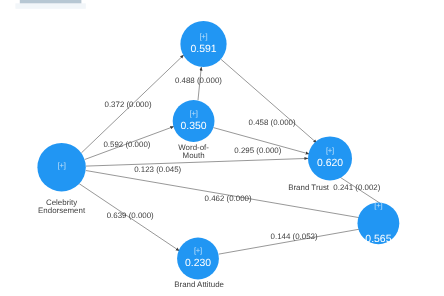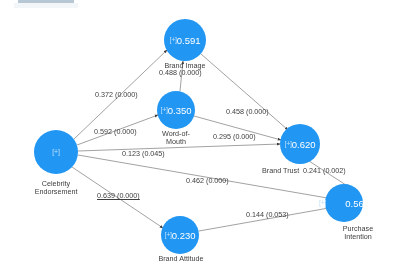--- a/index.html
+++ b/index.html
@@ -37,21 +37,21 @@
     left: 0;
     top: 0;
     width: 404px;
     height: 269px;
   }
   .node {
     position: absolute;
     border-radius: 50%;
     background: #2196f3;
     display: flex;
-    flex-direction: row;
+    flex-direction: column;
     align-items: center;
     justify-content: center;
     color: #ffffff;
     box-sizing: border-box;
   }
   .node .plus {
     font-size: 7px;
     line-height: 8px;
     color: #bfe0fa;
     letter-spacing: -0.2px;
@@ -121,21 +121,20 @@
     <span class="plus">[+]</span>
     <span class="r2"></span>
   </div>
   <div class="node-label" style="left:20px; top:180px; width:72px;">Celebrity
 Endorsement</div>
 
   <div class="node" style="left:164px; top:19px; width:42px; height:42px;">
     <span class="plus">[+]</span>
     <span class="r2">0.591</span>
   </div>
-  <div class="node-label" style="left:152px; top:62px; width:66px;">Brand Image</div>
 
   <div class="node" style="left:157px; top:91px; width:38px; height:38px;">
     <span class="plus">[+]</span>
     <span class="r2">0.350</span>
   </div>
   <div class="node-label" style="left:146px; top:130px; width:60px;">Word-of-
 Mouth</div>
 
   <div class="node" style="left:280px; top:124px; width:40px; height:40px;">
     <span class="plus">[+]</span>
@@ -146,32 +145,30 @@
   <div class="node" style="left:161px; top:216px; width:38px; height:38px;">
     <span class="plus">[+]</span>
     <span class="r2">0.230</span>
   </div>
   <div class="node-label" style="left:146px; top:255px; width:70px;">Brand Attitude</div>
 
   <div class="node" style="left:325px; top:184px; width:38px; height:38px;gap:19px;">
     <span class="plus">[+]</span>
     <span class="r2">0.565</span>
   </div>
-  <div class="node-label" style="left:326px; top:225px; width:64px;">Purchase
-Intention</div>
 
   <div class="edge-label" style="left:95px; top:91px;">0.372 (0.000)</div>
 
   <div class="edge-label" style="left:94px; top:128px;">0.592 (0.000)</div>
 
   <div class="edge-label" style="left:122px; top:150px;">0.123 (0.045)</div>
 
   <div class="edge-label" style="left:186px; top:177px;">0.462 (0.000)</div>
 
-  <div class="edge-label" style="left:97px; top:192px;text-decoration:underline;">0.639 (0.000)</div>
+  <div class="edge-label" style="left:97px; top:192px;">0.639 (0.000)</div>
 
   <div class="edge-label" style="left:226px; top:84px;margin-top:24px;">0.458 (0.000)</div>
 
   <div class="edge-label" style="left:159px; top:69px;">0.488 (0.000)</div>
 
   <div class="edge-label" style="left:213px; top:133px;">0.295 (0.000)</div>
 
   <div class="edge-label" style="left:303px; top:167px;">0.241 (0.002)</div>
 
   <div class="edge-label" style="left:246px; top:211px;">0.144 (0.053)</div>

